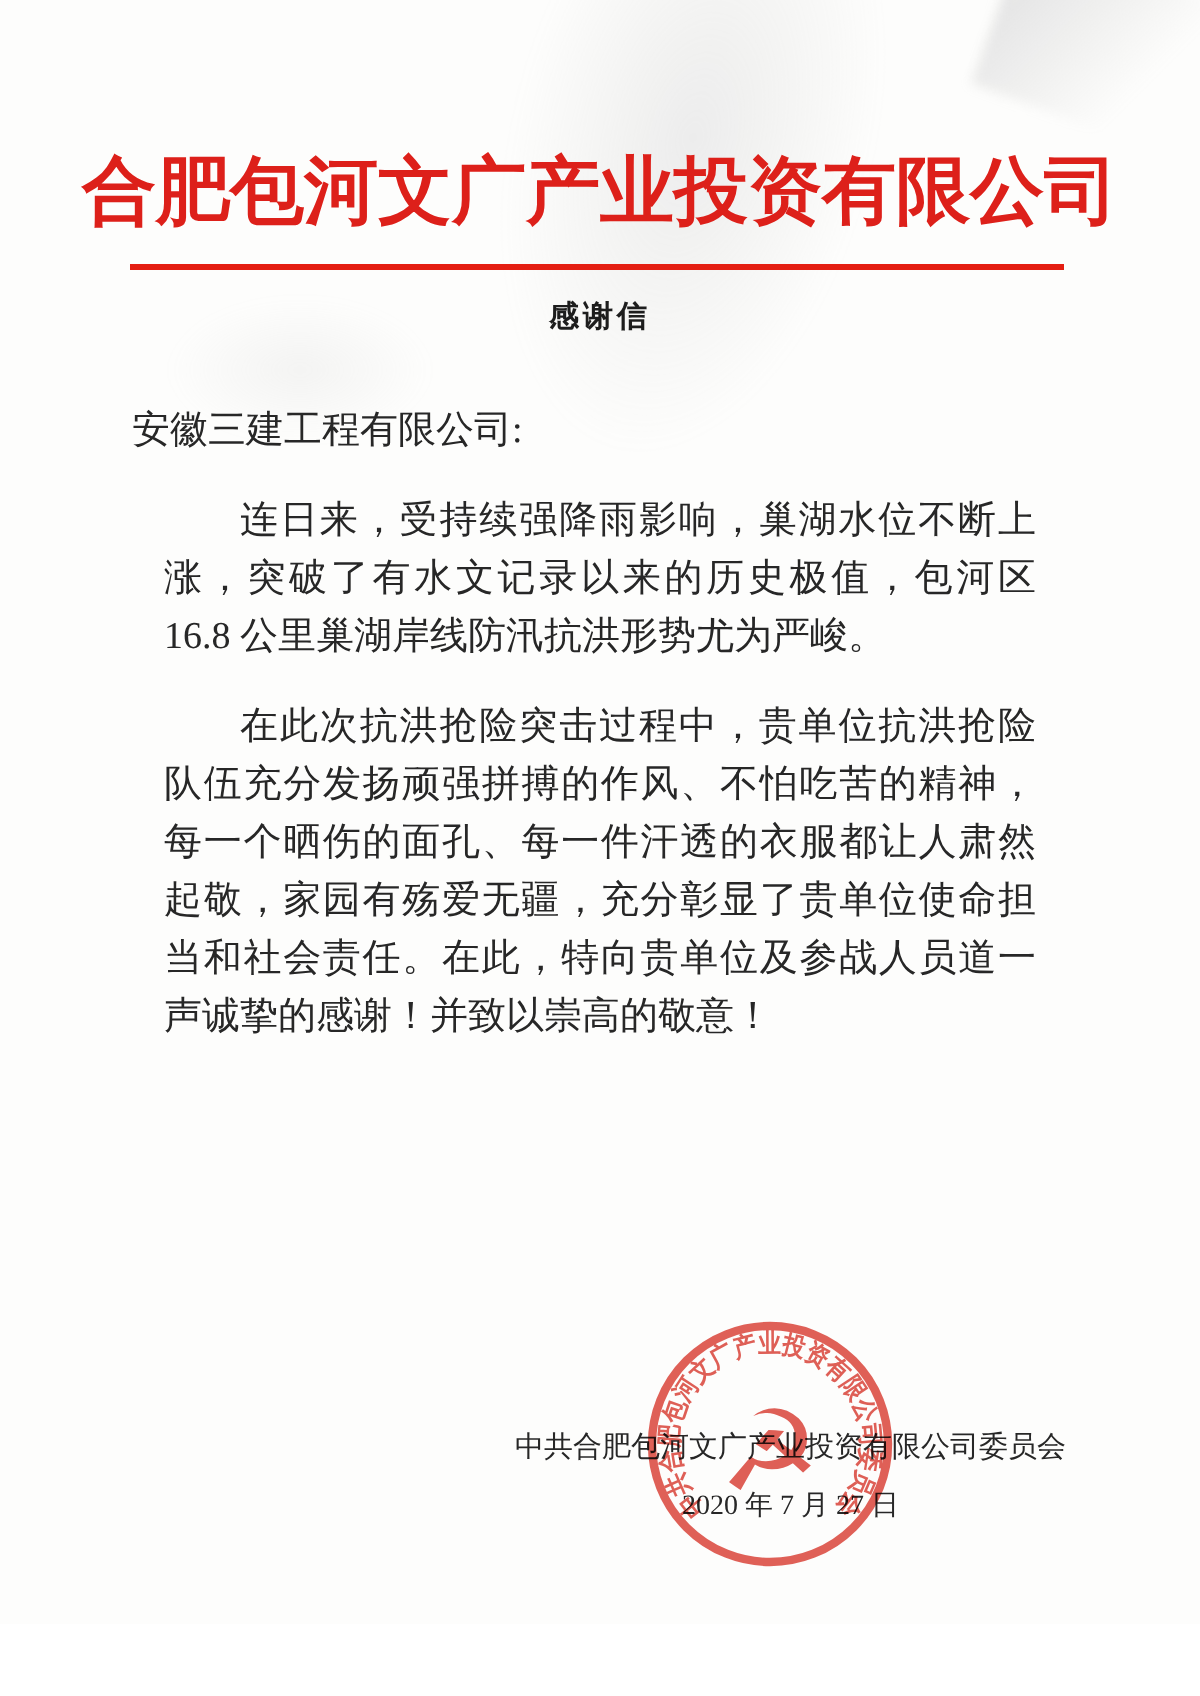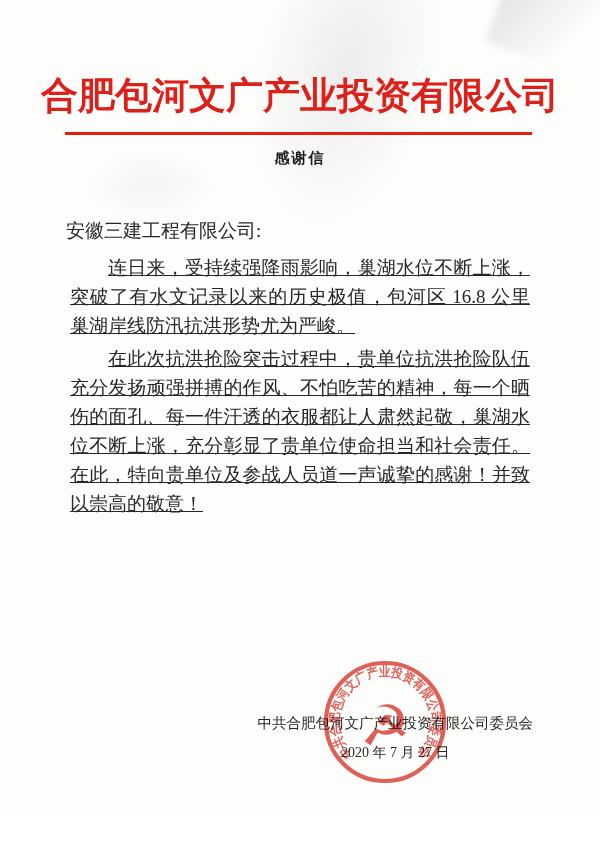--- a/index.html
+++ b/index.html
@@ -39,22 +39,22 @@
   .letter-title {
     position: absolute; top: 149px; left: 0; width: 100%; margin: 0;
     text-align: center; font-size: 15px; font-weight: bold;
     color: #1d1d1d; letter-spacing: 2px;
   }
   .letter-body {
     position: absolute; top: 201px; left: 66px; width: 468px;
     font-size: 19px; line-height: 29px; color: #272727;
     text-align: justify;
   }
-  .recipient { margin: 15px 0 8px 0; }
-  .paragraphs p { margin: 4px; text-indent: 2em; text-decoration: underline; }
+  .recipient { margin: 0 0 8px 0; }
+  .paragraphs p { margin: 16px; text-indent: 2em; }
   .sign-block {
     position: absolute; top: 714px; right: 67px;
     color: #272727; text-align: center;
   }
   .signature { font-size: 14.5px; white-space: nowrap; }
   .sign-date { margin-top: 11px; font-size: 14px; }
   .seal {
     position: absolute; left: 318px; top: 655px; width: 134px; height: 134px;
     mix-blend-mode: multiply; opacity: 0.88; pointer-events: none;
   }
@@ -71,21 +71,21 @@
   <div class="letterhead">合肥包河文广产业投资有限公司</div>
 
   <div class="red-rule"></div>
 
   <h1 class="letter-title">感谢信</h1>
 
   <div class="letter-body">
     <div class="recipient">安徽三建工程有限公司:</div>
     <div class="paragraphs">
         <p>连日来，受持续强降雨影响，巢湖水位不断上涨，突破了有水文记录以来的历史极值，包河区 16.8 公里巢湖岸线防汛抗洪形势尤为严峻。</p>
-        <p>在此次抗洪抢险突击过程中，贵单位抗洪抢险队伍充分发扬顽强拼搏的作风、不怕吃苦的精神，每一个晒伤的面孔、每一件汗透的衣服都让人肃然起敬，巢湖水位不断上涨，充分彰显了贵单位使命担当和社会责任。在此，特向贵单位及参战人员道一声诚挚的感谢！并致以崇高的敬意！</p>
+        <p>在此次抗洪抢险突击过程中，贵单位抗洪抢险队伍充分发扬顽强拼搏的作风、不怕吃苦的精神，每一个晒伤的面孔、每一件汗透的衣服都让人肃然起敬，家园有殇爱无疆，充分彰显了贵单位使命担当和社会责任。在此，特向贵单位及参战人员道一声诚挚的感谢！并致以崇高的敬意！</p>
       </div>
   </div>
 
   <div class="sign-block">
     <div class="signature">中共合肥包河文广产业投资有限公司委员会</div>
     <div class="sign-date">2020 年 7 月 27 日</div>
   </div>
 
   <svg class="seal" viewBox="0 0 134 134">
     <circle cx="67" cy="67" r="59" fill="none" stroke="#dd4b41" stroke-width="4.2"></circle>

